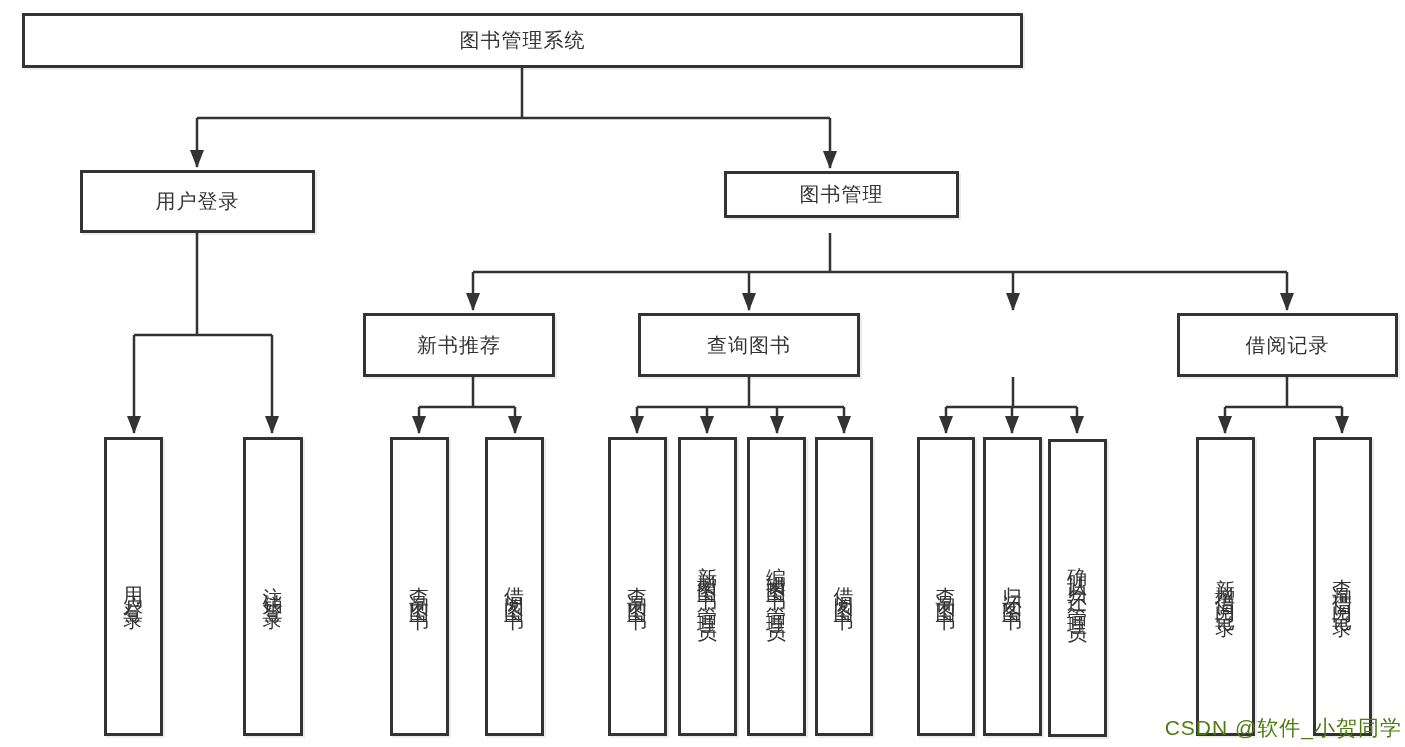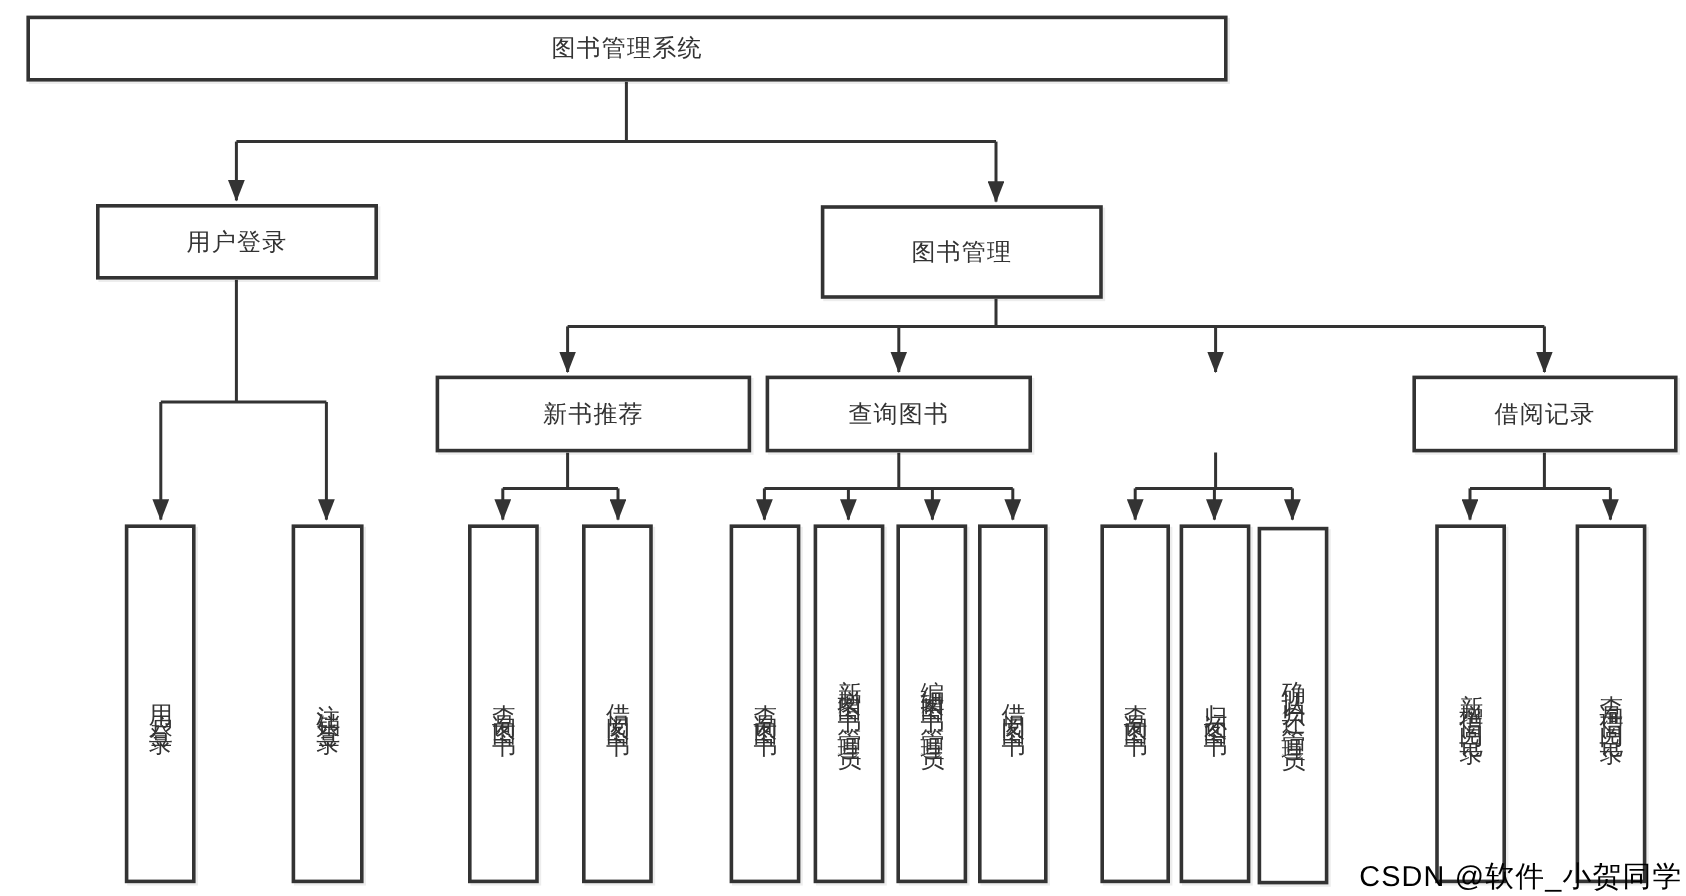--- a/index.html
+++ b/index.html
@@ -15,21 +15,21 @@
     display:flex; align-items:center; justify-content:center;
     box-shadow:2px 2px 0 rgba(0,0,0,0.07);
   }
   .box.h .lbl { font-size:20px; letter-spacing:1px; white-space:nowrap; }
   .box.v .lbl {
     writing-mode:vertical-rl; text-orientation:mixed;
     font-size:20px; letter-spacing:8px; line-height:1; white-space:nowrap;
   }
   .watermark {
     position:absolute; z-index:5; right:3px; top:714px;
-    font-size:24px; letter-spacing:1px; color:#000000; white-space:nowrap;
+    font-size:21px; letter-spacing:1px; color:#4d7c0f; white-space:nowrap;
   }
 </style>
 </head>
 <body>
 
 <div class="canvas">
 
   <svg class="connectors" width="1405" height="747" viewBox="0 0 1405 747">
     <defs>
       <marker id="arrowhead" viewBox="0 0 18 14" refX="17" refY="7" markerWidth="18" markerHeight="14" orient="auto" markerUnits="userSpaceOnUse">
@@ -85,25 +85,25 @@
     </g>
   </svg>
 
   <div class="box h" style="left:22px;top:13px;width:1001px;height:55px">
     <span class="lbl">图书管理系统</span>
   </div>
 
   <div class="box h" style="left:80px;top:170px;width:235px;height:63px">
     <span class="lbl">用户登录</span>
   </div>
-  <div class="box h" style="left:684px;top:171px;width:235px;height:78px">
+  <div class="box h" style="left:724px;top:171px;width:235px;height:47px">
     <span class="lbl">图书管理</span>
   </div>
 
-  <div class="box h" style="left:363px;top:313px;width:263px;height:64px">
+  <div class="box h" style="left:363px;top:313px;width:192px;height:64px">
     <span class="lbl">新书推荐</span>
   </div>
   <div class="box h" style="left:638px;top:313px;width:222px;height:64px">
     <span class="lbl">查询图书</span>
   </div>
   <div class="box h" style="left:1177px;top:313px;width:221px;height:64px">
     <span class="lbl">借阅记录</span>
   </div>
 
   <div class="box v" style="left:104px;top:437px;width:59px;height:299px">

